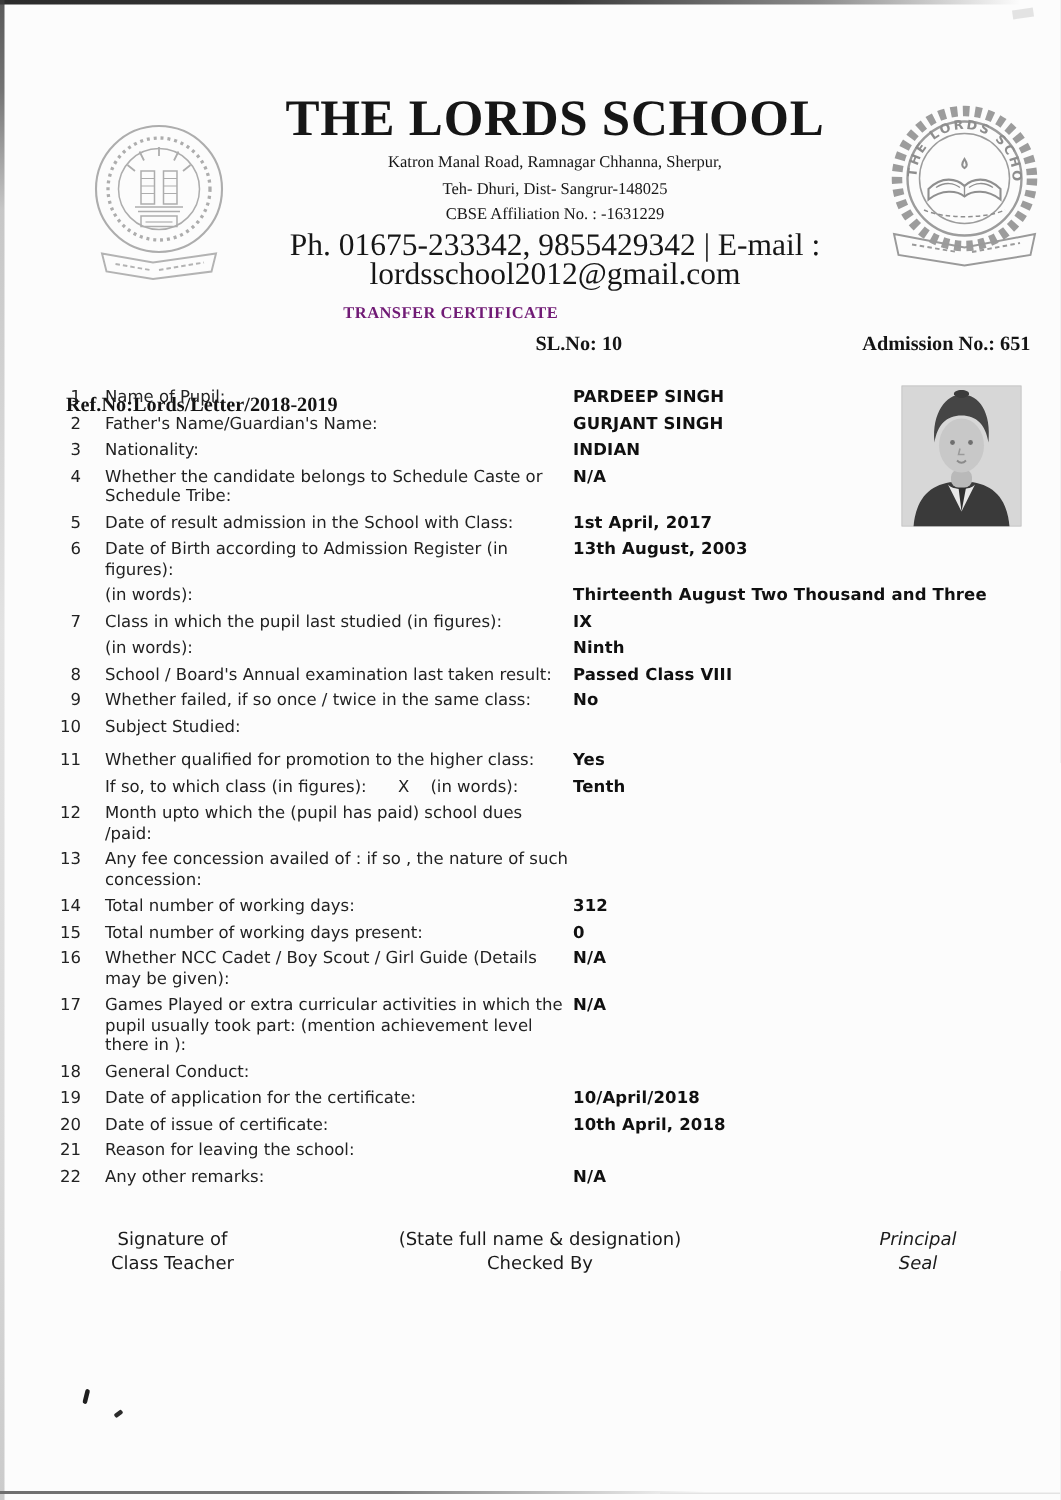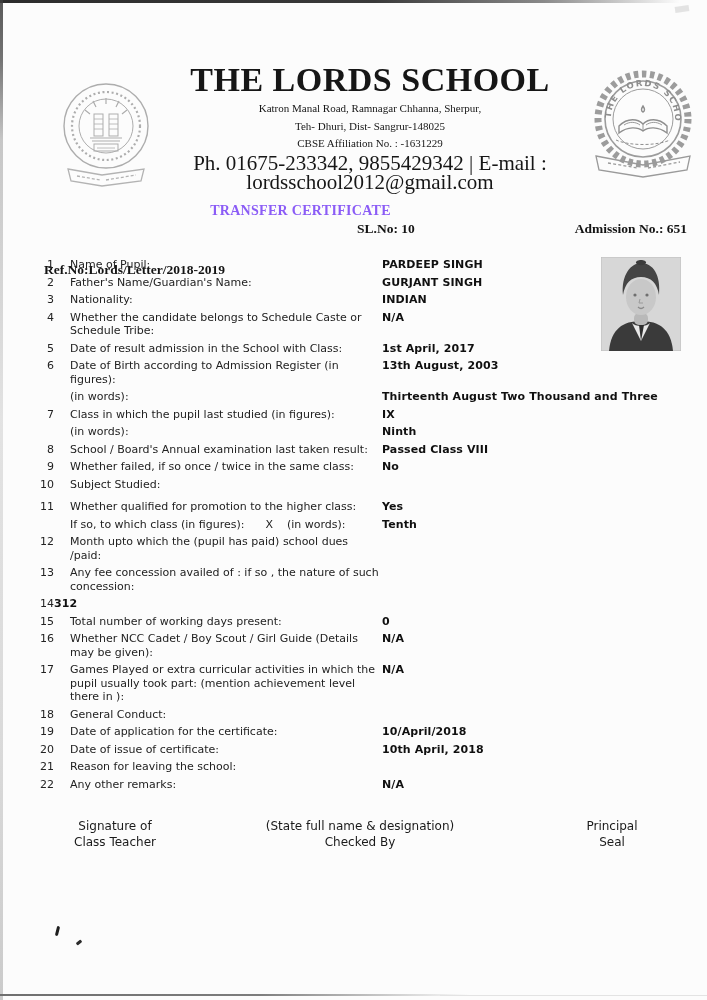--- a/index.html
+++ b/index.html
@@ -24,41 +24,41 @@
   .header-text{position:absolute;top:60px;left:140px;width:460px;text-align:center;
     font-family:"Liberation Serif",serif;color:#161616;}
   .school-name{font-size:34px;font-weight:bold;letter-spacing:.5px;line-height:40px;}
   .addr{font-size:11px;line-height:17.5px;text-align:center;}
   .contact{font-size:21px;line-height:19px;margin-top:1px;}
   .logo{position:absolute;}
   .logo-left{left:50px;top:74px;}
   .logo-right{left:586px;top:64px;}
   
   .cert-title{position:absolute;top:203px;left:0;width:601px;text-align:center;
-    font-family:"Liberation Serif",serif;font-weight:bold;font-size:14px;letter-spacing:.3px;color:#8b5cf6;}
+    font-family:"Liberation Serif",serif;font-weight:bold;font-size:11px;letter-spacing:.3px;color:#701a75;}
   .ref-row{position:absolute;top:221px;left:0;width:707px;height:18px;
     font-family:"Liberation Serif",serif;font-weight:bold;font-size:13.5px;color:#141414;}
   .ref-no{position:absolute;left:44px;margin-top:41px;}
   .sl-no{position:absolute;left:357px;}
   .adm-no{position:absolute;right:20px;}
   
   .rows{position:absolute;top:258px;left:30px;right:20px;}
   .row{display:flex;align-items:flex-start;margin-bottom:4px;font-size:11px;line-height:13.5px;}
   .row.gap-before{margin-top:9px;}
   .num{flex:none;width:24px;text-align:right;color:#222;}
   .label{flex:none;width:312px;margin-left:16px;white-space:pre-wrap;color:#222;}
   .value{flex:1;font-weight:bold;color:#101010;letter-spacing:.1px;}
   
   .photo{position:absolute;left:601px;top:257px;width:80px;height:94px;}
   
   .footer{position:absolute;top:818px;left:0;width:707px;font-size:12px;line-height:16px;color:#1a1a1a;}
   .sig{position:absolute;text-align:center;}
   .sig-left{left:45px;width:140px;}
   .sig-center{left:225px;width:270px;}
-  .sig-right{left:556px;width:112px;}
+  .sig-right{left:556px;width:112px;font-style:italic;}
 </style>
 </head>
 <body>
 
 <div class="page">
 
   <div class="edge-top"></div>
   <div class="edge-left"></div>
   <div class="edge-bottom"></div>
   <div class="edge-bottom-faint"></div>
@@ -226,20 +226,21 @@
     </div>
 
     <div class="row">
       <span class="num">13</span>
       <span class="label">Any fee concession availed of : if so , the nature of such concession:</span>
       <span class="value"></span>
     </div>
 
     <div class="row">
       <span class="num">14</span>
+      <span class="label">Total number of working days:</span>
       <span class="value">312</span>
     </div>
 
     <div class="row">
       <span class="num">15</span>
       <span class="label">Total number of working days present:</span>
       <span class="value">0</span>
     </div>
 
     <div class="row">

